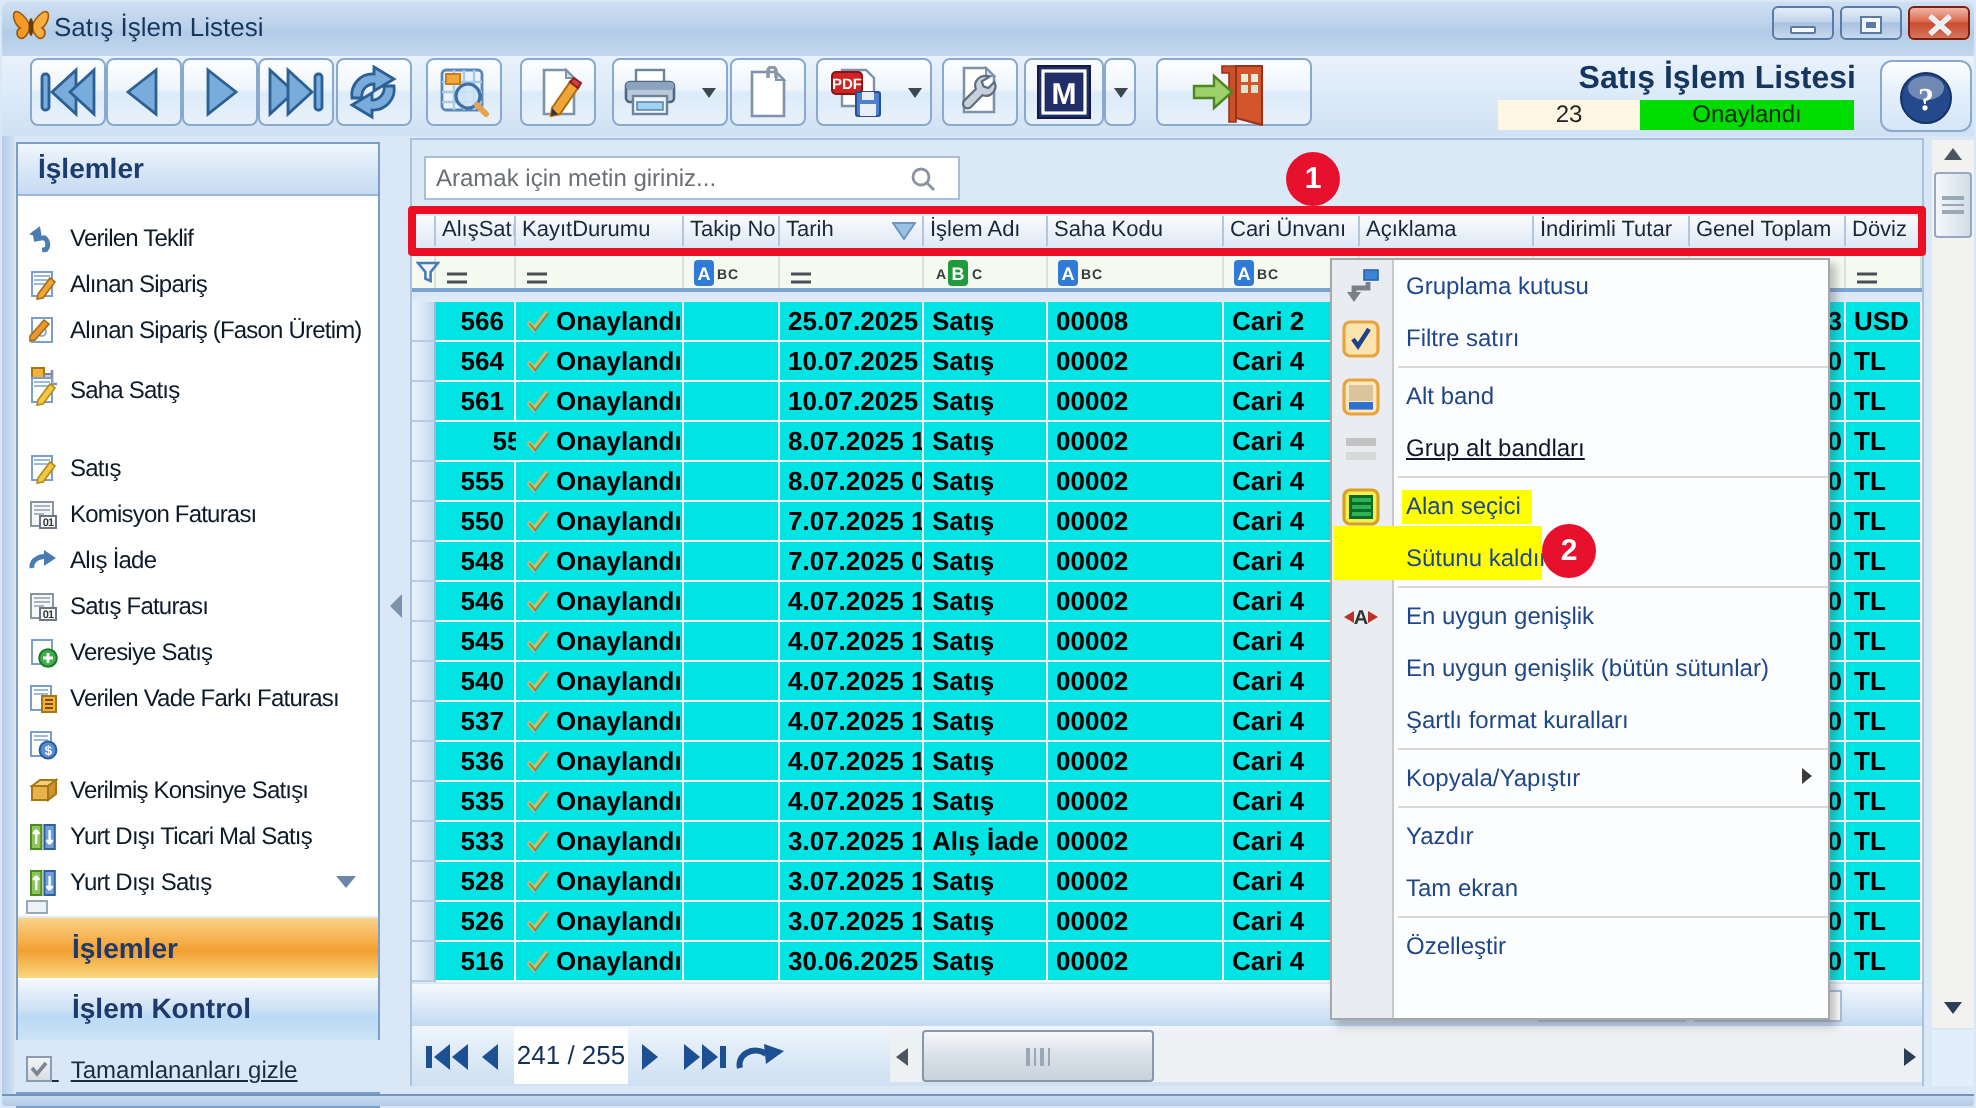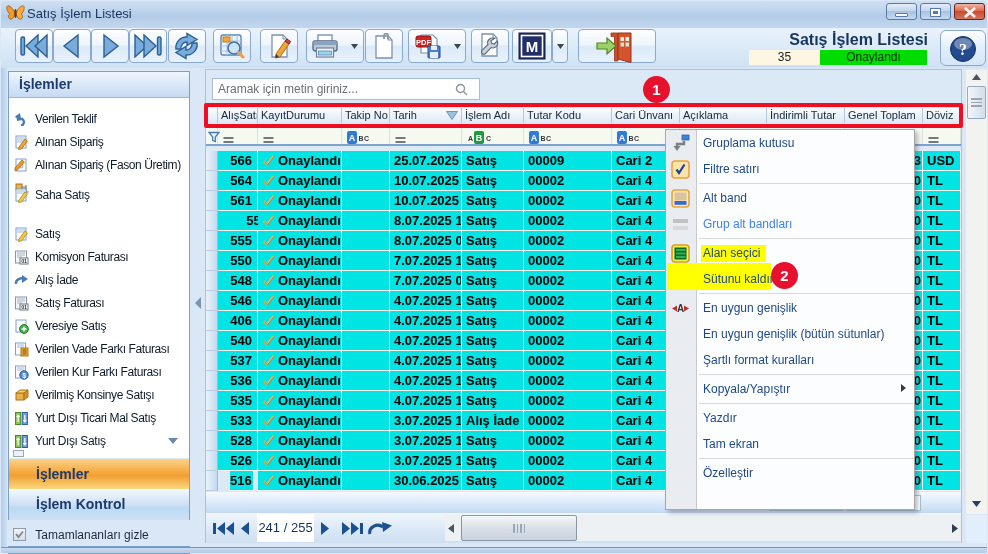--- a/index.html
+++ b/index.html
@@ -70,39 +70,39 @@
   background:linear-gradient(90deg,#f4f7fa,#d2dde9); border:1px solid #96a9c0; border-radius:2px; }
 #hsb { position:absolute; left:445px; top:515px; width:516px; height:26px; background:#eef1f4; }
 #hthumb { position:absolute; left:461px; top:515px; width:116px; height:26px;
   background:linear-gradient(180deg,#f5f7f9,#d7dee6 55%,#c9d3dd); border:1px solid #8796a8; border-radius:2px; }
 .grip { background:#9aa7b4; }
 
 #menu { position:absolute; left:665px; top:129px; width:250px; height:381px; background:#fcfdfe;
   border:1px solid #a7a7a7; box-shadow:3px 3px 4px rgba(80,80,90,.35); }
 #menustrip { position:absolute; left:0; top:0; width:31px; height:100%; background:#e9edf2; border-right:1px solid #c9c9c9; }
 .mitem { position:relative; height:26px; font-size:12px; color:#1f4788; line-height:26px; padding-left:37px; white-space:nowrap; }
-.mitem.dis { color:#3b82f6; }
+.mitem.dis { color:#0f172a;text-decoration:underline; }
 .msep { height:1px; background:#d9d9d9; margin:1px 0 1px 33px; }
 .micon { position:absolute; left:5px; top:4px; width:19px; height:19px; }
 .marrow { position:absolute; right:8px; top:8px; width:0; height:0; border-left:5px solid #3a3a3a;
   border-top:4px solid transparent; border-bottom:4px solid transparent; }
 
 #redrect { position:absolute; left:204px; top:103px; width:759px; height:25px; border:4px solid #ec0e23; border-radius:2px; }
 .redcirc { position:absolute; width:27px; height:27px; border-radius:50%; background:#e8112d;
   color:#fff; font-size:15px; font-weight:bold; text-align:center; line-height:27px; }
 
 #rtitle { position:absolute; left:700px; top:31px; width:228px; text-align:right; font-size:16px; font-weight:bold; color:#17365d; }
 #box35 { position:absolute; left:749px; top:50px; width:71px; height:15px; background:#fdf6e2;
   font-size:12px; color:#222; text-align:center; line-height:15px; }
 #boxok { position:absolute; left:820px; top:50px; width:107px; height:15px; background:#00dc00;
   font-size:12px; color:#0a2a0a; text-align:center; line-height:15px; }
 #helpbtn { position:absolute; left:940px; top:30px; width:46px; height:36px; border:1px solid #8aa9cf; border-radius:6px;
   background:linear-gradient(180deg,#fdfeff,#e2eefb 50%,#d5e6f7); }
 
-#chkrow { position:absolute; left:13px; top:528px; font-size:12px; color:#1c2c3e; }
+#chkrow { position:absolute; left:13px; top:528px; font-size:12px; color:#1c2c3e;text-decoration:underline; }
 </style></head><body>
 <div id="titlebar"></div>
 <svg class="abs" style="left:6px;top:4px" width="19" height="18" viewBox="0 0 19 18">
 <path d="M9 9 C7 4 3 1 1.5 2 C0 3 1 8 4 10 C2 11 2 14 4 15 C6 16 8 13 9 10" fill="#f59a28" stroke="#9a5a10" stroke-width="0.8"></path>
 <path d="M10 9 C12 4 16 1 17.5 2 C19 3 18 8 15 10 C17 11 17 14 15 15 C13 16 11 13 10 10" fill="#f8ad3c" stroke="#9a5a10" stroke-width="0.8"></path>
 <ellipse cx="9.5" cy="9.5" rx="1.2" ry="4.5" fill="#6b3c08"></ellipse>
 </svg>
 <div id="titletxt">Satış İşlem Listesi</div>
 <div class="winbtn" style="left:886px">
     <div style="margin:9px auto 0;width:13px;height:4px;background:#f4f8fc;border:1px solid #5a7ba3;border-radius:1px"></div>
@@ -226,21 +226,21 @@
 <path d="M17 4 H24 V32 H20.5 V7.5 H17 Z" fill="#c8502a" stroke="#9a3418" stroke-width="0.8"></path>
 <polygon points="24,4 37,4 37,33.5 24,30" fill="#d4552c" stroke="#97321a" stroke-width="1"></polygon>
 <rect x="26.5" y="8" width="3.5" height="4" fill="#dff0e2"></rect>
       <rect x="31.5" y="8" width="3.5" height="4" fill="#dff0e2"></rect>
 <rect x="26.5" y="13.5" width="3.5" height="4" fill="#cfe8d4"></rect>
       <rect x="31.5" y="13.5" width="3.5" height="4" fill="#cfe8d4"></rect>
 <polygon points="3,14 13,14 13,9 22,17 13,25 13,20 3,20" fill="#9ed06a" stroke="#4d8722" stroke-width="1.2"></polygon>
 </svg>
   </div>
 <div id="rtitle">Satış İşlem Listesi</div>
-<div id="box35">35</div>
+<div id="box35">23</div>
 <div id="boxok">Onaylandı</div>
 <div id="helpbtn">
     <svg style="margin:4px auto 0;display:block" width="28" height="28" viewBox="0 0 28 28">
 <circle cx="14" cy="14" r="12.5" fill="#24498c" stroke="#143468" stroke-width="1"></circle>
 <ellipse cx="14" cy="9" rx="9" ry="6" fill="#ffffff" fill-opacity="0.35"></ellipse>
 <text x="14" y="20" font-size="16" font-weight="bold" fill="#fff" text-anchor="middle" font-family="Liberation Serif">?</text>
 </svg>
   </div>
 <div id="sidepanel"></div>
 <div id="sidehead">İşlemler</div>
@@ -334,21 +334,20 @@
     </svg>
     <span>Verilen Vade Farkı Faturası</span>
   </div>
 <div class="sitem" style="top:360.5px">
     <svg width="15" height="15" viewBox="0 0 15 15">
       <rect x="1.5" y="1" width="10" height="12" fill="#fff" stroke="#7d9ecb"></rect>
       <path d="M3 3h7M3 5h7" stroke="#9db9d8"></path>
       <circle cx="10" cy="10" r="4.2" fill="#5b8fd0" stroke="#2a5a9a"></circle>
       <text x="10" y="12.5" font-size="6.5" font-weight="bold" fill="#fff" text-anchor="middle" font-family="Liberation Sans">$</text>
     </svg>
-    <span>Verilen Kur Farkı Faturası</span>
   </div>
 <div class="sitem" style="top:383.5px">
     <svg width="15" height="15" viewBox="0 0 15 15">
       <rect x="2" y="5" width="8" height="7" fill="#e8b24a" stroke="#a87612"></rect>
       <path d="M2 5 L6 2 L14 2 L10 5 Z" fill="#f2cf7c" stroke="#a87612"></path>
       <path d="M10 5 L14 2 L14 9 L10 12 Z" fill="#cf9230" stroke="#a87612"></path>
     </svg>
     <span>Verilmiş Konsinye Satışı</span>
   </div>
 <div class="sitem" style="top:406.5px">
@@ -392,21 +391,21 @@
     </svg></div>
 <div id="hdrrow">
     <div class="hcell" style="left:-3px;width:12px"></div>
     <div class="hcell" style="left:9px;width:40px">AlışSatış</div>
     <div class="hcell" style="left:49px;width:84px">KayıtDurumu</div>
     <div class="hcell" style="left:133px;width:48px">Takip No</div>
     <div class="hcell" style="left:181px;width:72px">Tarih<svg style="position:absolute;right:3px;top:3px" width="12" height="9" viewBox="0 0 12 9">
         <polygon points="0.5,0.5 11.5,0.5 6,8.5" fill="#9cc0e0" stroke="#6d96bd" stroke-width="1"></polygon>
       </svg></div>
     <div class="hcell" style="left:253px;width:62px">İşlem Adı</div>
-    <div class="hcell" style="left:315px;width:88px">Tutar Kodu</div>
+    <div class="hcell" style="left:315px;width:88px">Saha Kodu</div>
     <div class="hcell" style="left:403px;width:68px">Cari Ünvanı</div>
     <div class="hcell" style="left:471px;width:87px">Açıklama</div>
     <div class="hcell" style="left:558px;width:78px">İndirimli Tutar</div>
     <div class="hcell" style="left:636px;width:78px">Genel Toplam</div>
     <div class="hcell" style="left:714px;width:38px">Döviz</div>
   </div>
 <div id="filtrow">
     <div class="fcell" style="left:0px;width:12px;padding:3px 0 0 2px"><svg width="12" height="13" viewBox="0 0 12 13">
         <path d="M1 1.5 H11 L7.3 6 V10.5 L4.7 9.3 V6 Z" fill="#eef4fb" stroke="#4a7cb0" stroke-width="1.3"></path>
       </svg></div>
@@ -466,21 +465,21 @@
 <div class="drow" style="top:151px">
     <div class="dcell ind" style="left:0px;width:12px"></div>
     <div class="dcell num" style="left:12px;width:40px">566</div>
     <div class="dcell" style="left:52px;width:84px"><svg width="13" height="13" viewBox="0 0 13 13" style="vertical-align:-2px;margin-right:3px">
         <path d="M2 7 L5 10.5 L11.5 2" fill="none" stroke="#cdbd6e" stroke-width="2.2"></path>
         <path d="M2 7 L5 10.5 L11.5 2" fill="none" stroke="#8a7d3a" stroke-width="0.8" transform="translate(0.6,0.6)"></path>
       </svg>Onaylandı</div>
     <div class="dcell" style="left:136px;width:48px"></div>
     <div class="dcell" style="left:184px;width:72px">25.07.2025 13:45</div>
     <div class="dcell" style="left:256px;width:62px">Satış</div>
-    <div class="dcell" style="left:318px;width:88px">00009</div>
+    <div class="dcell" style="left:318px;width:88px">00008</div>
     <div class="dcell" style="left:406px;width:68px">Cari 2</div>
     <div class="dcell" style="left:474px;width:87px"></div>
     <div class="dcell num" style="left:561px;width:78px">0</div>
     <div class="dcell num" style="left:639px;width:78px;padding-right:1px">3</div>
     <div class="dcell" style="left:717px;width:38px">USD</div>
   </div>
 <div class="drow" style="top:171px">
     <div class="dcell ind" style="left:0px;width:12px"></div>
     <div class="dcell num" style="left:12px;width:40px">564</div>
     <div class="dcell" style="left:52px;width:84px"><svg width="13" height="13" viewBox="0 0 13 13" style="vertical-align:-2px;margin-right:3px">
@@ -594,21 +593,21 @@
     <div class="dcell" style="left:256px;width:62px">Satış</div>
     <div class="dcell" style="left:318px;width:88px">00002</div>
     <div class="dcell" style="left:406px;width:68px">Cari 4</div>
     <div class="dcell" style="left:474px;width:87px"></div>
     <div class="dcell num" style="left:561px;width:78px">0</div>
     <div class="dcell num" style="left:639px;width:78px;padding-right:1px">0</div>
     <div class="dcell" style="left:717px;width:38px">TL</div>
   </div>
 <div class="drow" style="top:311px">
     <div class="dcell ind" style="left:0px;width:12px"></div>
-    <div class="dcell num" style="left:12px;width:40px">406</div>
+    <div class="dcell num" style="left:12px;width:40px">545</div>
     <div class="dcell" style="left:52px;width:84px"><svg width="13" height="13" viewBox="0 0 13 13" style="vertical-align:-2px;margin-right:3px">
         <path d="M2 7 L5 10.5 L11.5 2" fill="none" stroke="#cdbd6e" stroke-width="2.2"></path>
         <path d="M2 7 L5 10.5 L11.5 2" fill="none" stroke="#8a7d3a" stroke-width="0.8" transform="translate(0.6,0.6)"></path>
       </svg>Onaylandı</div>
     <div class="dcell" style="left:136px;width:48px"></div>
     <div class="dcell" style="left:184px;width:72px">4.07.2025 15:10</div>
     <div class="dcell" style="left:256px;width:62px">Satış</div>
     <div class="dcell" style="left:318px;width:88px">00002</div>
     <div class="dcell" style="left:406px;width:68px">Cari 4</div>
     <div class="dcell" style="left:474px;width:87px"></div>
@@ -730,21 +729,21 @@
     <div class="dcell" style="left:256px;width:62px">Satış</div>
     <div class="dcell" style="left:318px;width:88px">00002</div>
     <div class="dcell" style="left:406px;width:68px">Cari 4</div>
     <div class="dcell" style="left:474px;width:87px"></div>
     <div class="dcell num" style="left:561px;width:78px">0</div>
     <div class="dcell num" style="left:639px;width:78px;padding-right:1px">0</div>
     <div class="dcell" style="left:717px;width:38px">TL</div>
   </div>
 <div class="drow" style="top:471px">
     <div class="dcell ind" style="left:0px;width:12px"></div>
-    <div class="dcell num" style="left:24px;width:24px">516</div>
+    <div class="dcell num" style="left:12px;width:40px">516</div>
     <div class="dcell" style="left:52px;width:84px"><svg width="13" height="13" viewBox="0 0 13 13" style="vertical-align:-2px;margin-right:3px">
         <path d="M2 7 L5 10.5 L11.5 2" fill="none" stroke="#cdbd6e" stroke-width="2.2"></path>
         <path d="M2 7 L5 10.5 L11.5 2" fill="none" stroke="#8a7d3a" stroke-width="0.8" transform="translate(0.6,0.6)"></path>
       </svg>Onaylandı</div>
     <div class="dcell" style="left:136px;width:48px"></div>
     <div class="dcell" style="left:184px;width:72px">30.06.2025 14:35</div>
     <div class="dcell" style="left:256px;width:62px">Satış</div>
     <div class="dcell" style="left:318px;width:88px">00002</div>
     <div class="dcell" style="left:406px;width:68px">Cari 4</div>
     <div class="dcell" style="left:474px;width:87px"></div>

